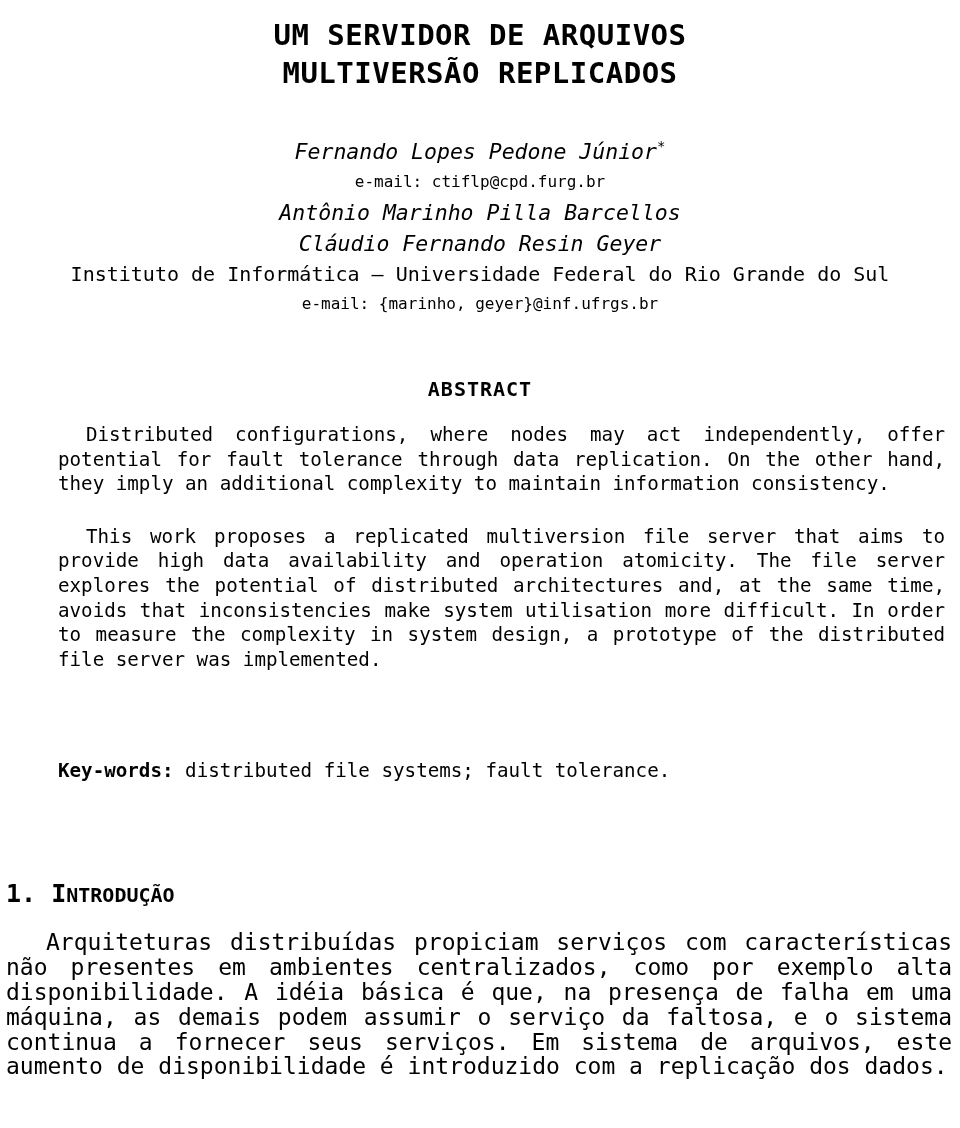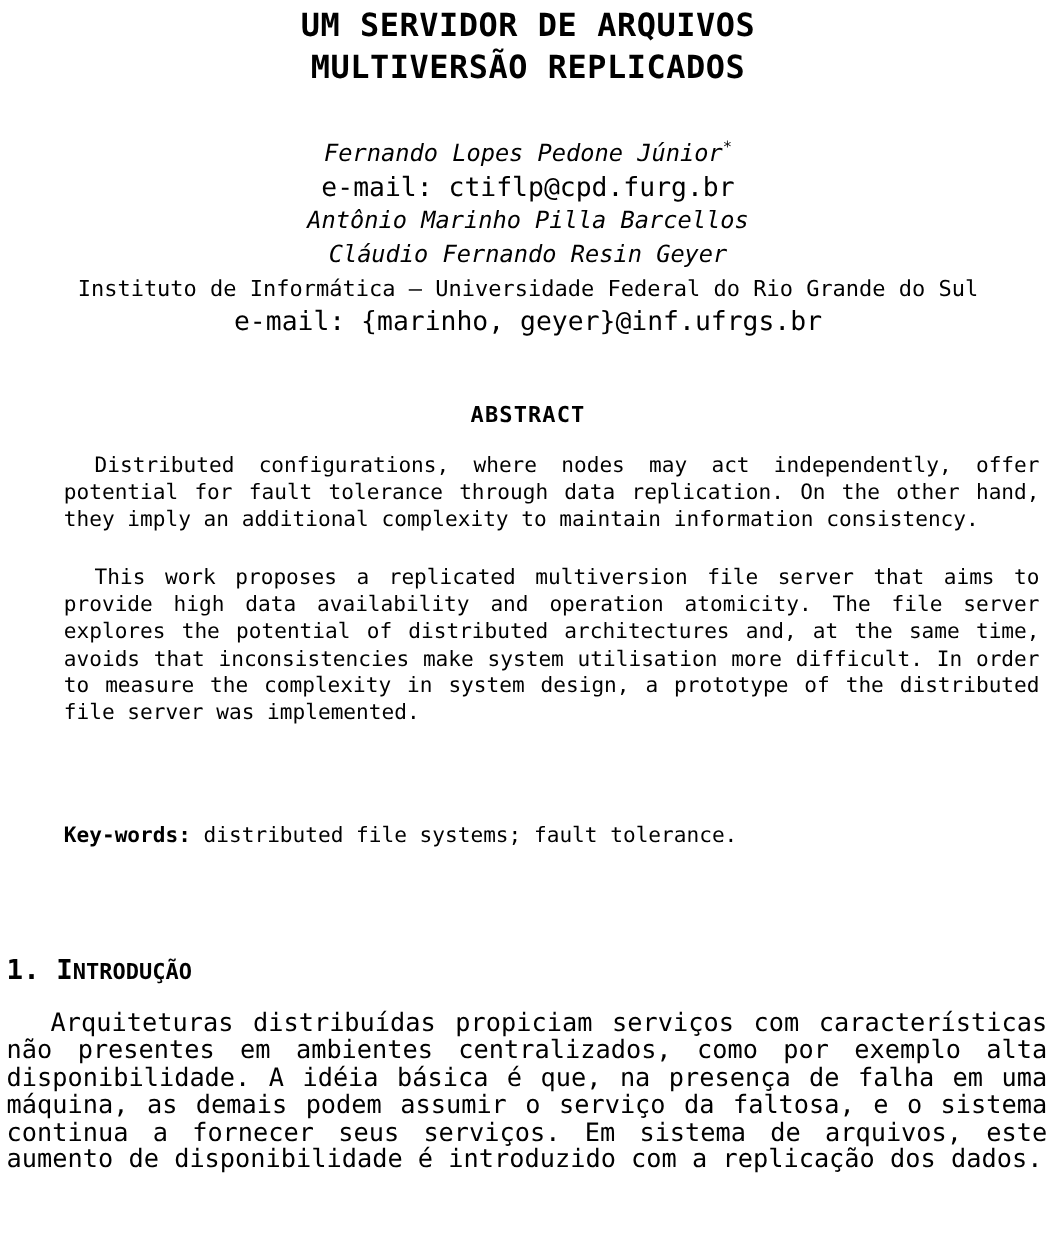--- a/index.html
+++ b/index.html
@@ -19,21 +19,21 @@
   .page {
     width: 960px;
     height: 1128px;
     position: relative;
     box-sizing: border-box;
   }
 
   
   .title-block {
     text-align: center;
-    padding-top: 4px;
+    padding-top: 16px;
   }
   .title-line {
     font-family: "DejaVu Sans Mono", "Liberation Mono", monospace;
     font-weight: bold;
     font-size: 29px;
     line-height: 38px;
     letter-spacing: 0.5px;
     white-space: nowrap;
   }
 
@@ -55,21 +55,21 @@
     font-size: 14px;
     vertical-align: super;
     line-height: 0;
   }
   .affiliation {
     font-size: 20px;
     line-height: 30px;
     white-space: nowrap;
   }
   .email {
-    font-size: 24px;
+    font-size: 16px;
     line-height: 30px;
     white-space: nowrap;
   }
 
   
   .abstract-heading {
     text-align: center;
     font-weight: bold;
     font-size: 20px;
     letter-spacing: 1px;

